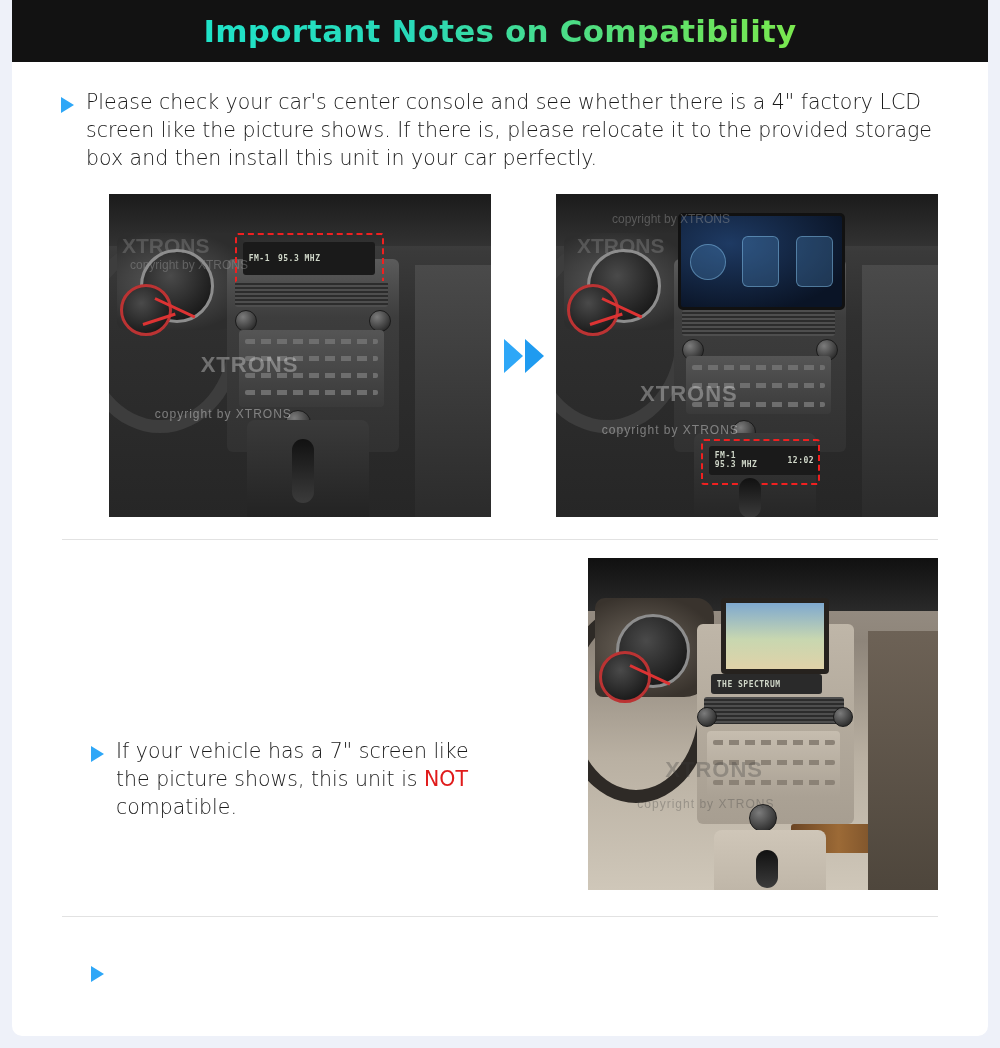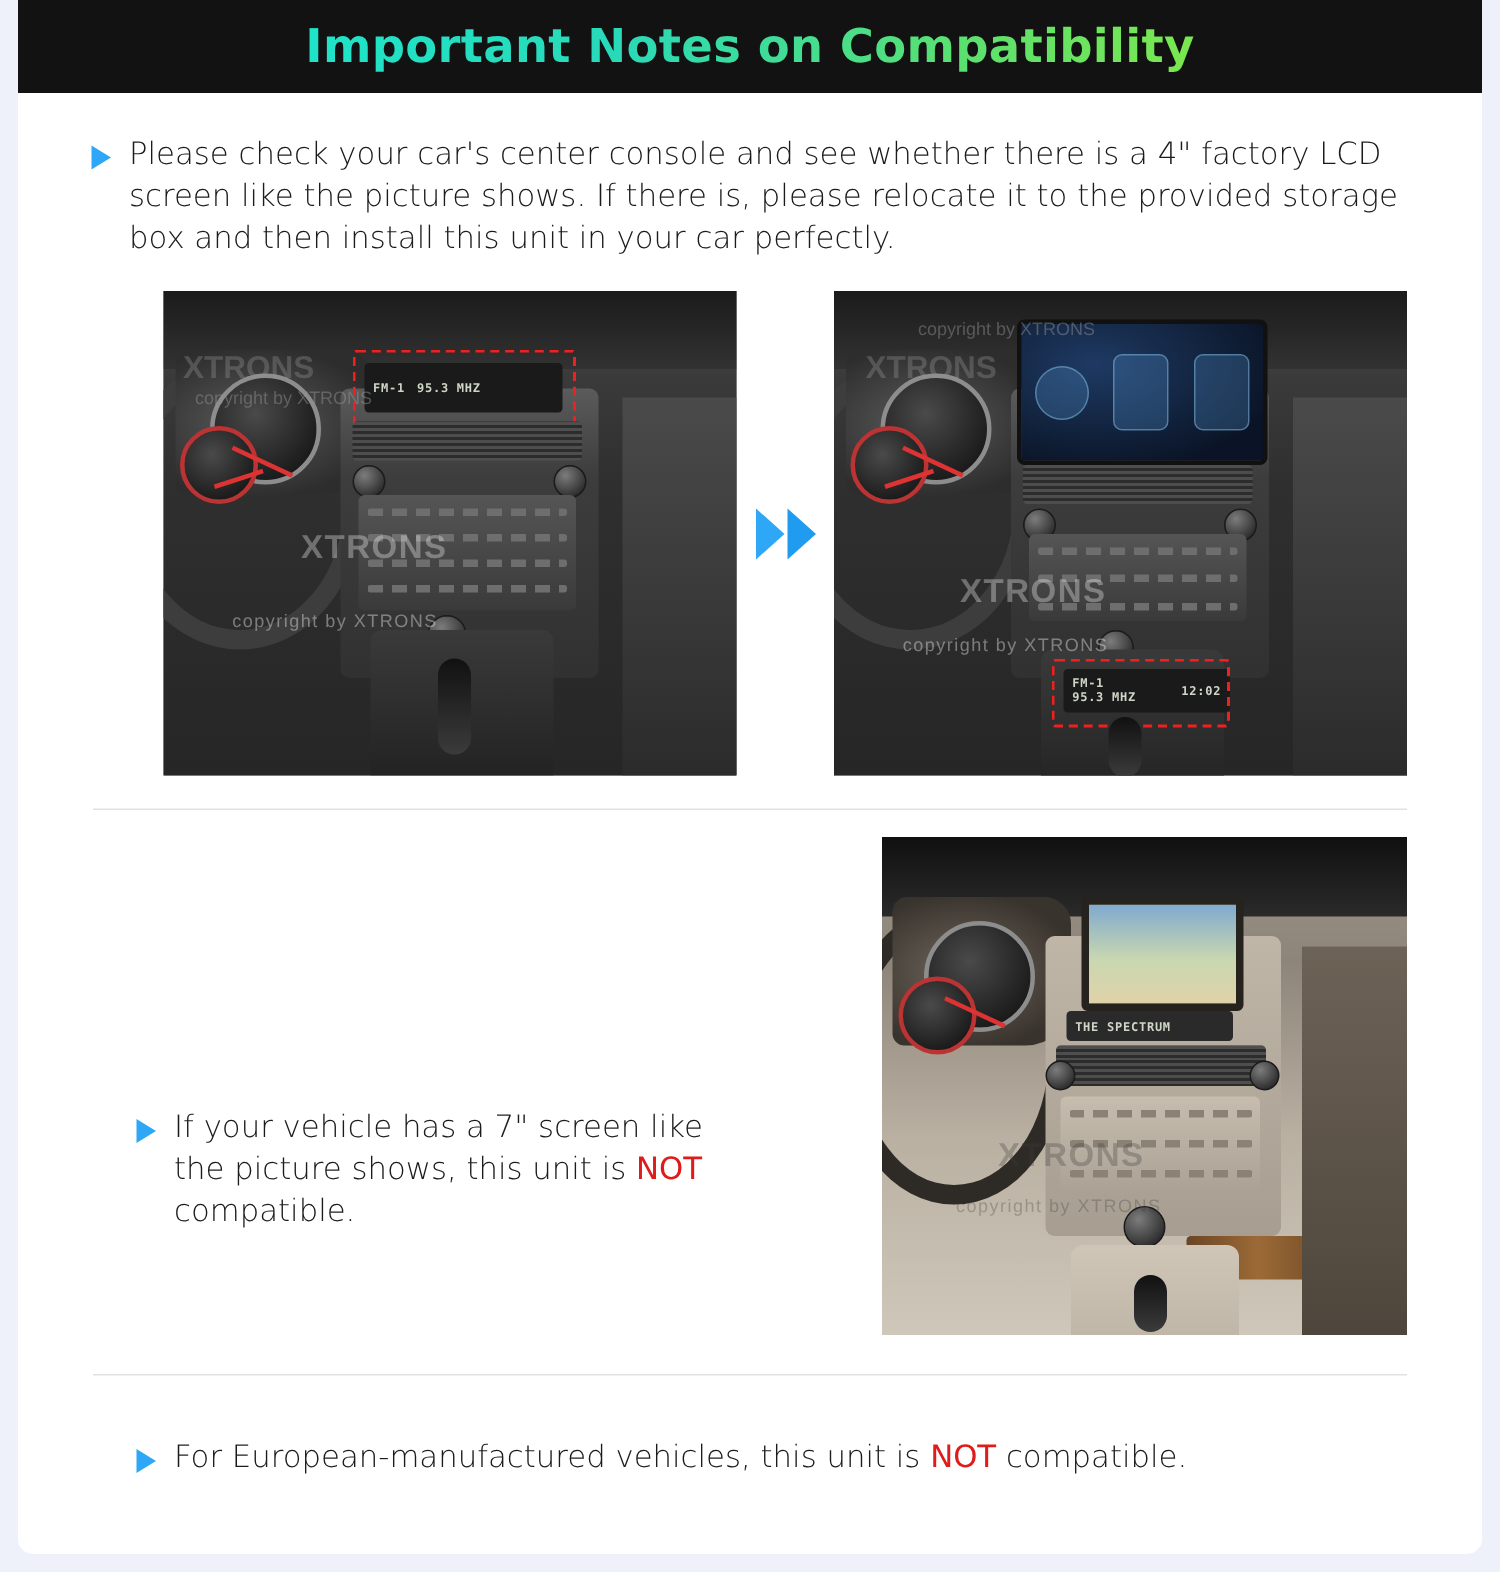--- a/index.html
+++ b/index.html
@@ -406,21 +406,18 @@
         </div>
       </div>
     </div>
 
     <div class="divider" style="margin-top:26px;"></div>
 
     <div id="section3">
       <div class="inner">
         <div class="bullet-row">
           <div class="tri"></div>
-          <div class="bullet-text">
-            <span>For European-manufactured vehicles, this unit is </span><span class="not">NOT</span><span> compatible.</span>
-          </div>
         </div>
       </div>
     </div>
 
   </div>
 </div>
 
 </body></html>

